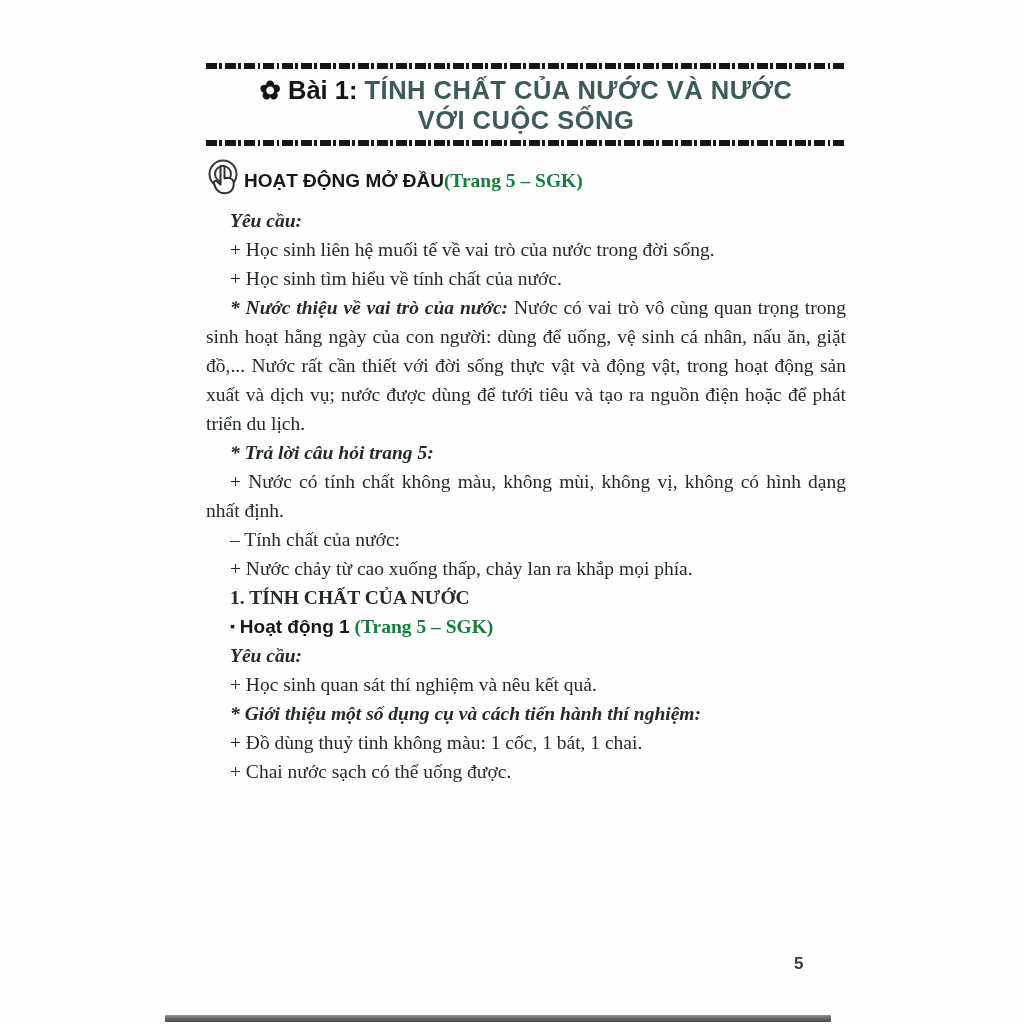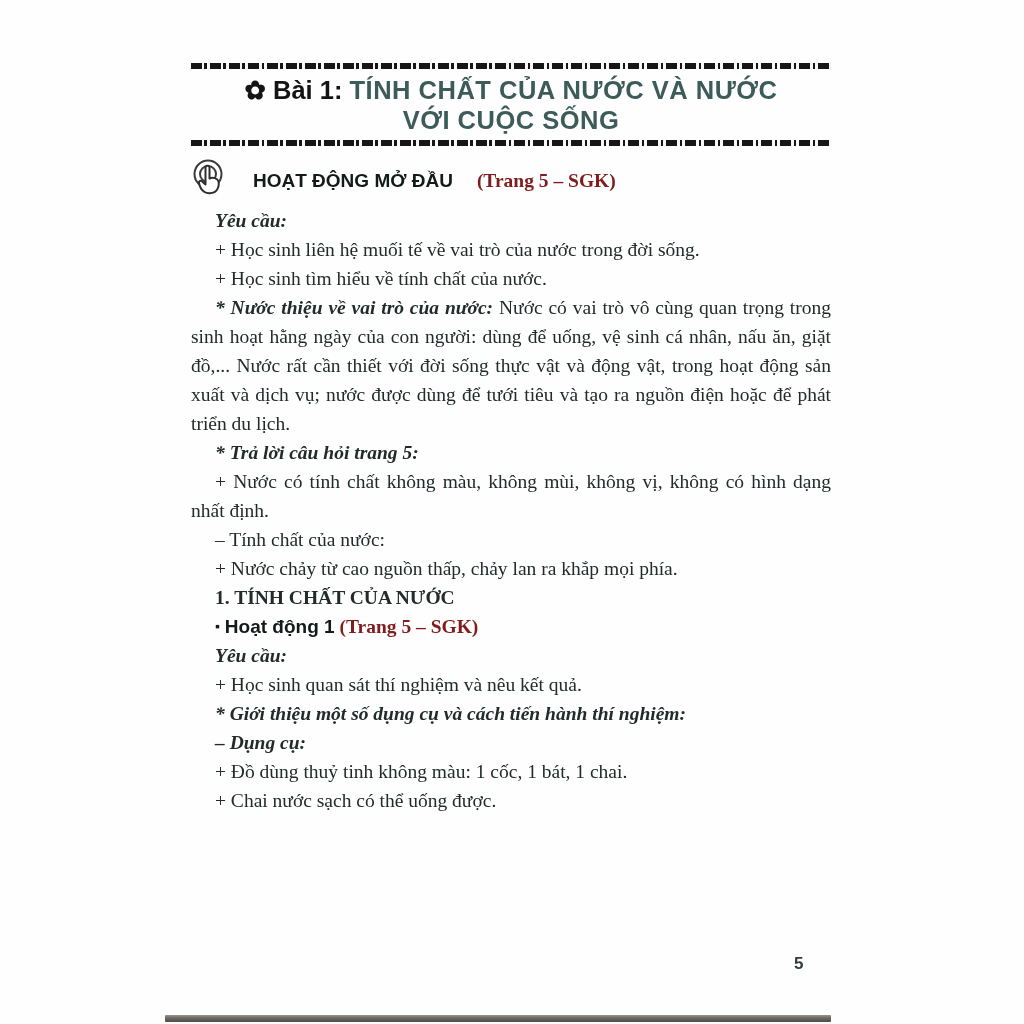--- a/index.html
+++ b/index.html
@@ -1,28 +1,28 @@
 <!DOCTYPE html>
 <html><head>
 <meta charset="utf-8">
 <style>
   html,body{margin:0;padding:0;background:#f4f4f4;}
   #canvas{position:relative;width:1024px;height:1024px;margin:0 auto;background:#fefefe;overflow:hidden;
           font-family:"Liberation Serif",serif;}
-  #page-col{position:absolute;left:191px;top:63px;width:640px;}
+  #page-col{position:absolute;left:206px;top:63px;width:640px;}
 
   .rule{height:6px;background:repeating-linear-gradient(90deg,#161616 0 11px,#f8f8f8 11px 13.5px,#161616 13.5px 16px,#f8f8f8 16px 19px);}
   .title-block{margin:6px 0 5px;text-align:center;font-family:"Liberation Sans",sans-serif;
                font-size:25.5px;line-height:30px;font-weight:bold;}
   .title-prefix{color:#141414;}
   .title-accent{color:#3c5b59;letter-spacing:0.5px;}
 
-  .activity-heading{display:flex;align-items:center;gap:24px;margin:12px 0 2px -4px;height:46px;}
+  .activity-heading{display:flex;align-items:center;gap:0;margin:12px 0 2px -4px;height:46px;}
   .sans-bold{font-family:"Liberation Sans",sans-serif;font-weight:bold;color:#131a19;font-size:19px;}
-  .heading-ref{font-family:"Liberation Serif",serif;font-weight:600;font-size:19.5px;color:#7f1d1d;}
+  .heading-ref{font-family:"Liberation Serif",serif;font-weight:600;font-size:19.5px;color:#15803d;}
 
   p.body{font-size:19.5px;line-height:29px;color:#222b2a;text-align:justify;
          text-indent:24px;margin:0 0;}
   p.noj{text-align:left;}
   .bi{font-weight:bold;font-style:italic;}
   .it{font-style:italic;font-weight:bold;}
 
   .section-heading{font-family:Liberation Serif, serif;font-weight:bold;font-size:20px;
                    color:#131a19;margin:5px 0 3px;text-indent:0;text-align:left;}
   .sub-activity{margin:3px 0 2px;text-indent:24px;text-align:left;font-size:19.5px;line-height:29px;}
@@ -67,31 +67,30 @@
 
     <p class="body noj"><span class="it">Yêu cầu:</span></p>
     <p class="body noj">+ Học sinh liên hệ muối tế về vai trò của nước trong đời sống.</p>
     <p class="body noj">+ Học sinh tìm hiểu về tính chất của nước.</p>
 
     <p class="body"><span class="bi">* Nước thiệu về vai trò của nước:</span> <span>Nước có vai trò vô cùng quan trọng trong sinh hoạt hằng ngày của con người: dùng để uống, vệ sinh cá nhân, nấu ăn, giặt đồ,... Nước rất cần thiết với đời sống thực vật và động vật, trong hoạt động sản xuất và dịch vụ; nước được dùng để tưới tiêu và tạo ra nguồn điện hoặc để phát triển du lịch.</span></p>
 
     <p class="body noj"><span class="bi">* Trả lời câu hỏi trang 5:</span></p>
     <p class="body">+ Nước có tính chất không màu, không mùi, không vị, không có hình dạng nhất định.</p>
     <p class="body noj">– Tính chất của nước:</p>
-    <p class="body noj">+ Nước chảy từ cao nguồn thấp, chảy lan ra khắp mọi phía.</p>
+    <p class="body noj">+ Nước chảy từ cao xuống thấp, chảy lan ra khắp mọi phía.</p>
 
     <p class="body section-heading">1. TÍNH CHẤT CỦA NƯỚC</p>
 
     <p class="body sub-activity"><span class="sq">▪</span> <span class="sans-bold">Hoạt động 1</span> <span class="heading-ref">(Trang 5 – SGK)</span></p>
 
     <p class="body noj"><span class="it">Yêu cầu:</span></p>
     <p class="body noj">+ Học sinh quan sát thí nghiệm và nêu kết quả.</p>
 
     <p class="body noj"><span class="bi">* Giới thiệu một số dụng cụ và cách tiến hành thí nghiệm:</span></p>
-    <p class="body noj"><span class="it">– Dụng cụ:</span></p>
     <p class="body noj">+ Đồ dùng thuỷ tinh không màu: 1 cốc, 1 bát, 1 chai.</p>
     <p class="body noj">+ Chai nước sạch có thể uống được.</p>
 
   </div>
 
   <div id="page-number">5</div>
   <div id="bottom-bar"></div>
 </div>
 
 </body></html>

